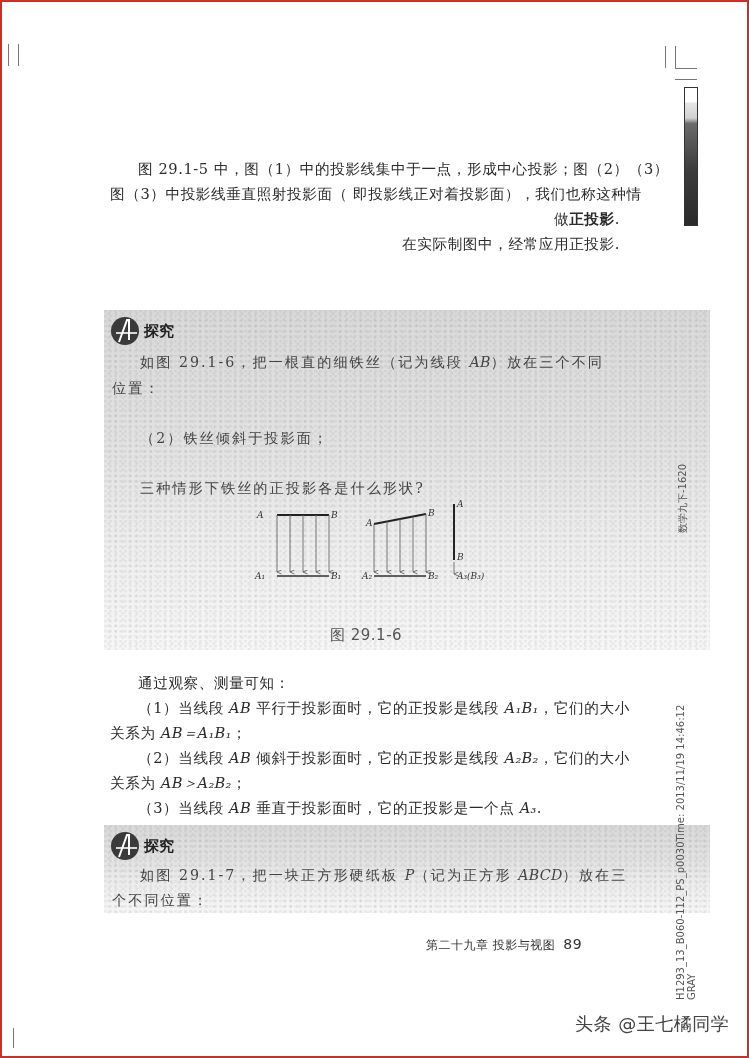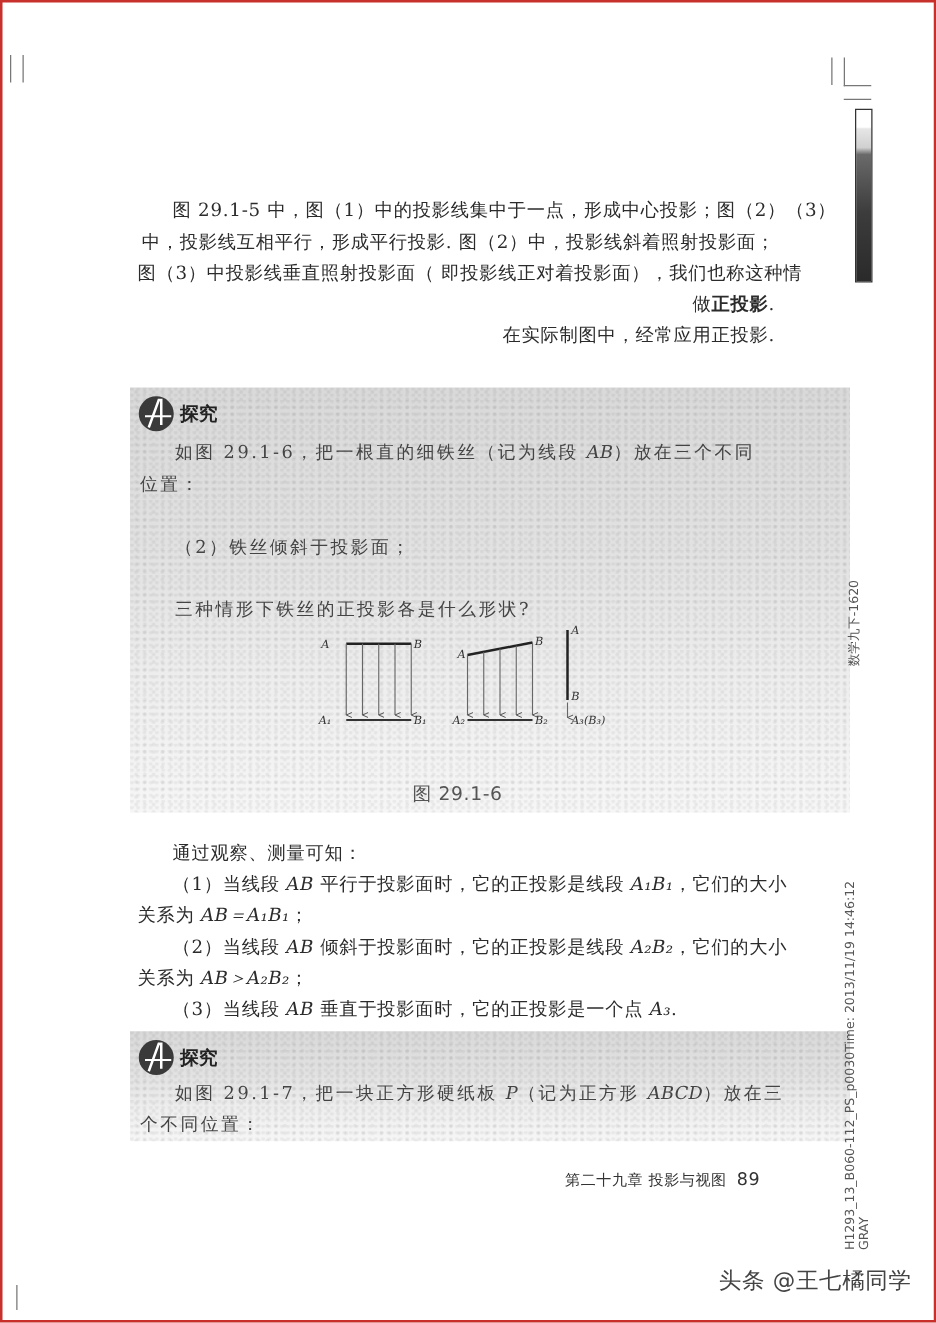--- a/index.html
+++ b/index.html
@@ -21,43 +21,42 @@
   }
   .text {
     position:absolute; font-size:14.6px; line-height:25px; letter-spacing:0.6px;
     white-space:nowrap;
   }
   .p1 { left:110px; top:156px; width:510px;text-align:right; }
   .line { display:block; height:25px; }
   .indent { padding-left:28px; }
   .para-bold { font-weight:bold; }
   .explore {
-    position:absolute; left:104px; width:540px;
+    position:absolute; left:104px; width:606px;
     background:
       radial-gradient(circle at 30% 20%, rgba(0,0,0,0.05) 0 1px, transparent 2px) 0 0/5px 5px,
       radial-gradient(circle at 70% 60%, rgba(0,0,0,0.06) 0 1px, transparent 2px) 0 0/7px 6px,
       linear-gradient(to bottom,#d9d9d9 0%,#e2e2e2 40%,#eeeeee 70%,#f6f6f6 100%);
-    padding-left: 36px;
   }
   .explore1 { top:310px; height:340px; }
   .explore2 { top:825px; height:88px; }
   .badge { position:absolute; left:6px; top:6px; display:flex; align-items:center; gap:4px; }
   .badge-icon { width:30px; height:30px; }
   .badge-label { font-family:"DejaVu Sans","Liberation Sans",sans-serif; font-weight:bold; font-size:15px; color:#222; }
   .ex-text { position:absolute; left:8px; font-size:14.2px; line-height:25px; letter-spacing:2px; color:#444; white-space:nowrap; }
   .math { font-style:italic; font-family:"DejaVu Serif","Liberation Serif",serif; letter-spacing:0.3px; }
   .fig { position:absolute; left:250px; top:498px; width:250px; height:100px; }
   .fig-caption {
     position:absolute; left:330px; top:626px; font-size:15px; letter-spacing:0.5px; color:#555;
     font-family:"DejaVu Sans","Liberation Sans",sans-serif;
   }
   .p2 { left:110px; top:670px; }
   .footer {
     position:absolute; left:426px; top:936px; font-size:12px; color:#333;
-    font-family:"DejaVu Sans","Liberation Sans",sans-serif; letter-spacing:0.5px;margin-left:26px;
+    font-family:"DejaVu Sans","Liberation Sans",sans-serif; letter-spacing:0.5px;
   }
   .footer .pg { font-size:14px; margin-left:8px; }
   .vtext {
     position:absolute; font-family:"DejaVu Sans","Liberation Sans",sans-serif;
     color:#555; white-space:nowrap; transform-origin:left top; transform:rotate(-90deg);
   }
   .v1 { left:676px; top:533px; font-size:10px; }
   .v2 { left:675px; top:1000px; font-size:10px; line-height:11px; }
   .watermark {
     position:absolute; left:575px; top:1012px; font-size:18px; color:#444;
@@ -73,21 +72,20 @@
 <div class="crop-mark" style="left:18px;top:44px;width:1px;height:22px;"></div>
 <div class="crop-mark" style="left:665px;top:46px;width:1px;height:22px;"></div>
 <div class="crop-mark" style="left:675px;top:46px;width:1px;height:23px;"></div>
 <div class="crop-mark" style="left:675px;top:68px;width:22px;height:1px;"></div>
 <div class="crop-mark" style="left:675px;top:79px;width:22px;height:1px;"></div>
 <div class="crop-mark" style="left:13px;top:1028px;width:1px;height:20px;"></div>
 <div class="gray-bar"></div>
 
 <div class="text p1">
   <span class="line indent">图 29.1-5 中，图（1）中的投影线集中于一点，形成中心投影；图（2）（3）</span>
-  <span class="line">中，投影线互相平行，形成平行投影. 图（2）中，投影线斜着照射投影面；</span>
   <span class="line">图（3）中投影线垂直照射投影面（ 即投影线正对着投影面），我们也称这种情</span>
   <span class="line"><span>做</span><span class="para-bold">正投影</span><span>.</span></span>
   <span class="line indent">在实际制图中，经常应用正投影.</span>
 </div>
 
 <div class="explore explore1">
   <div class="badge">
     <svg class="badge-icon" viewBox="0 0 30 30">
       <circle cx="15" cy="15" r="14" fill="#3a3a3a"></circle>
       <path d="M9 26 L17 4 L19 4 L19 24" stroke="#fff" stroke-width="2" fill="none"></path>

